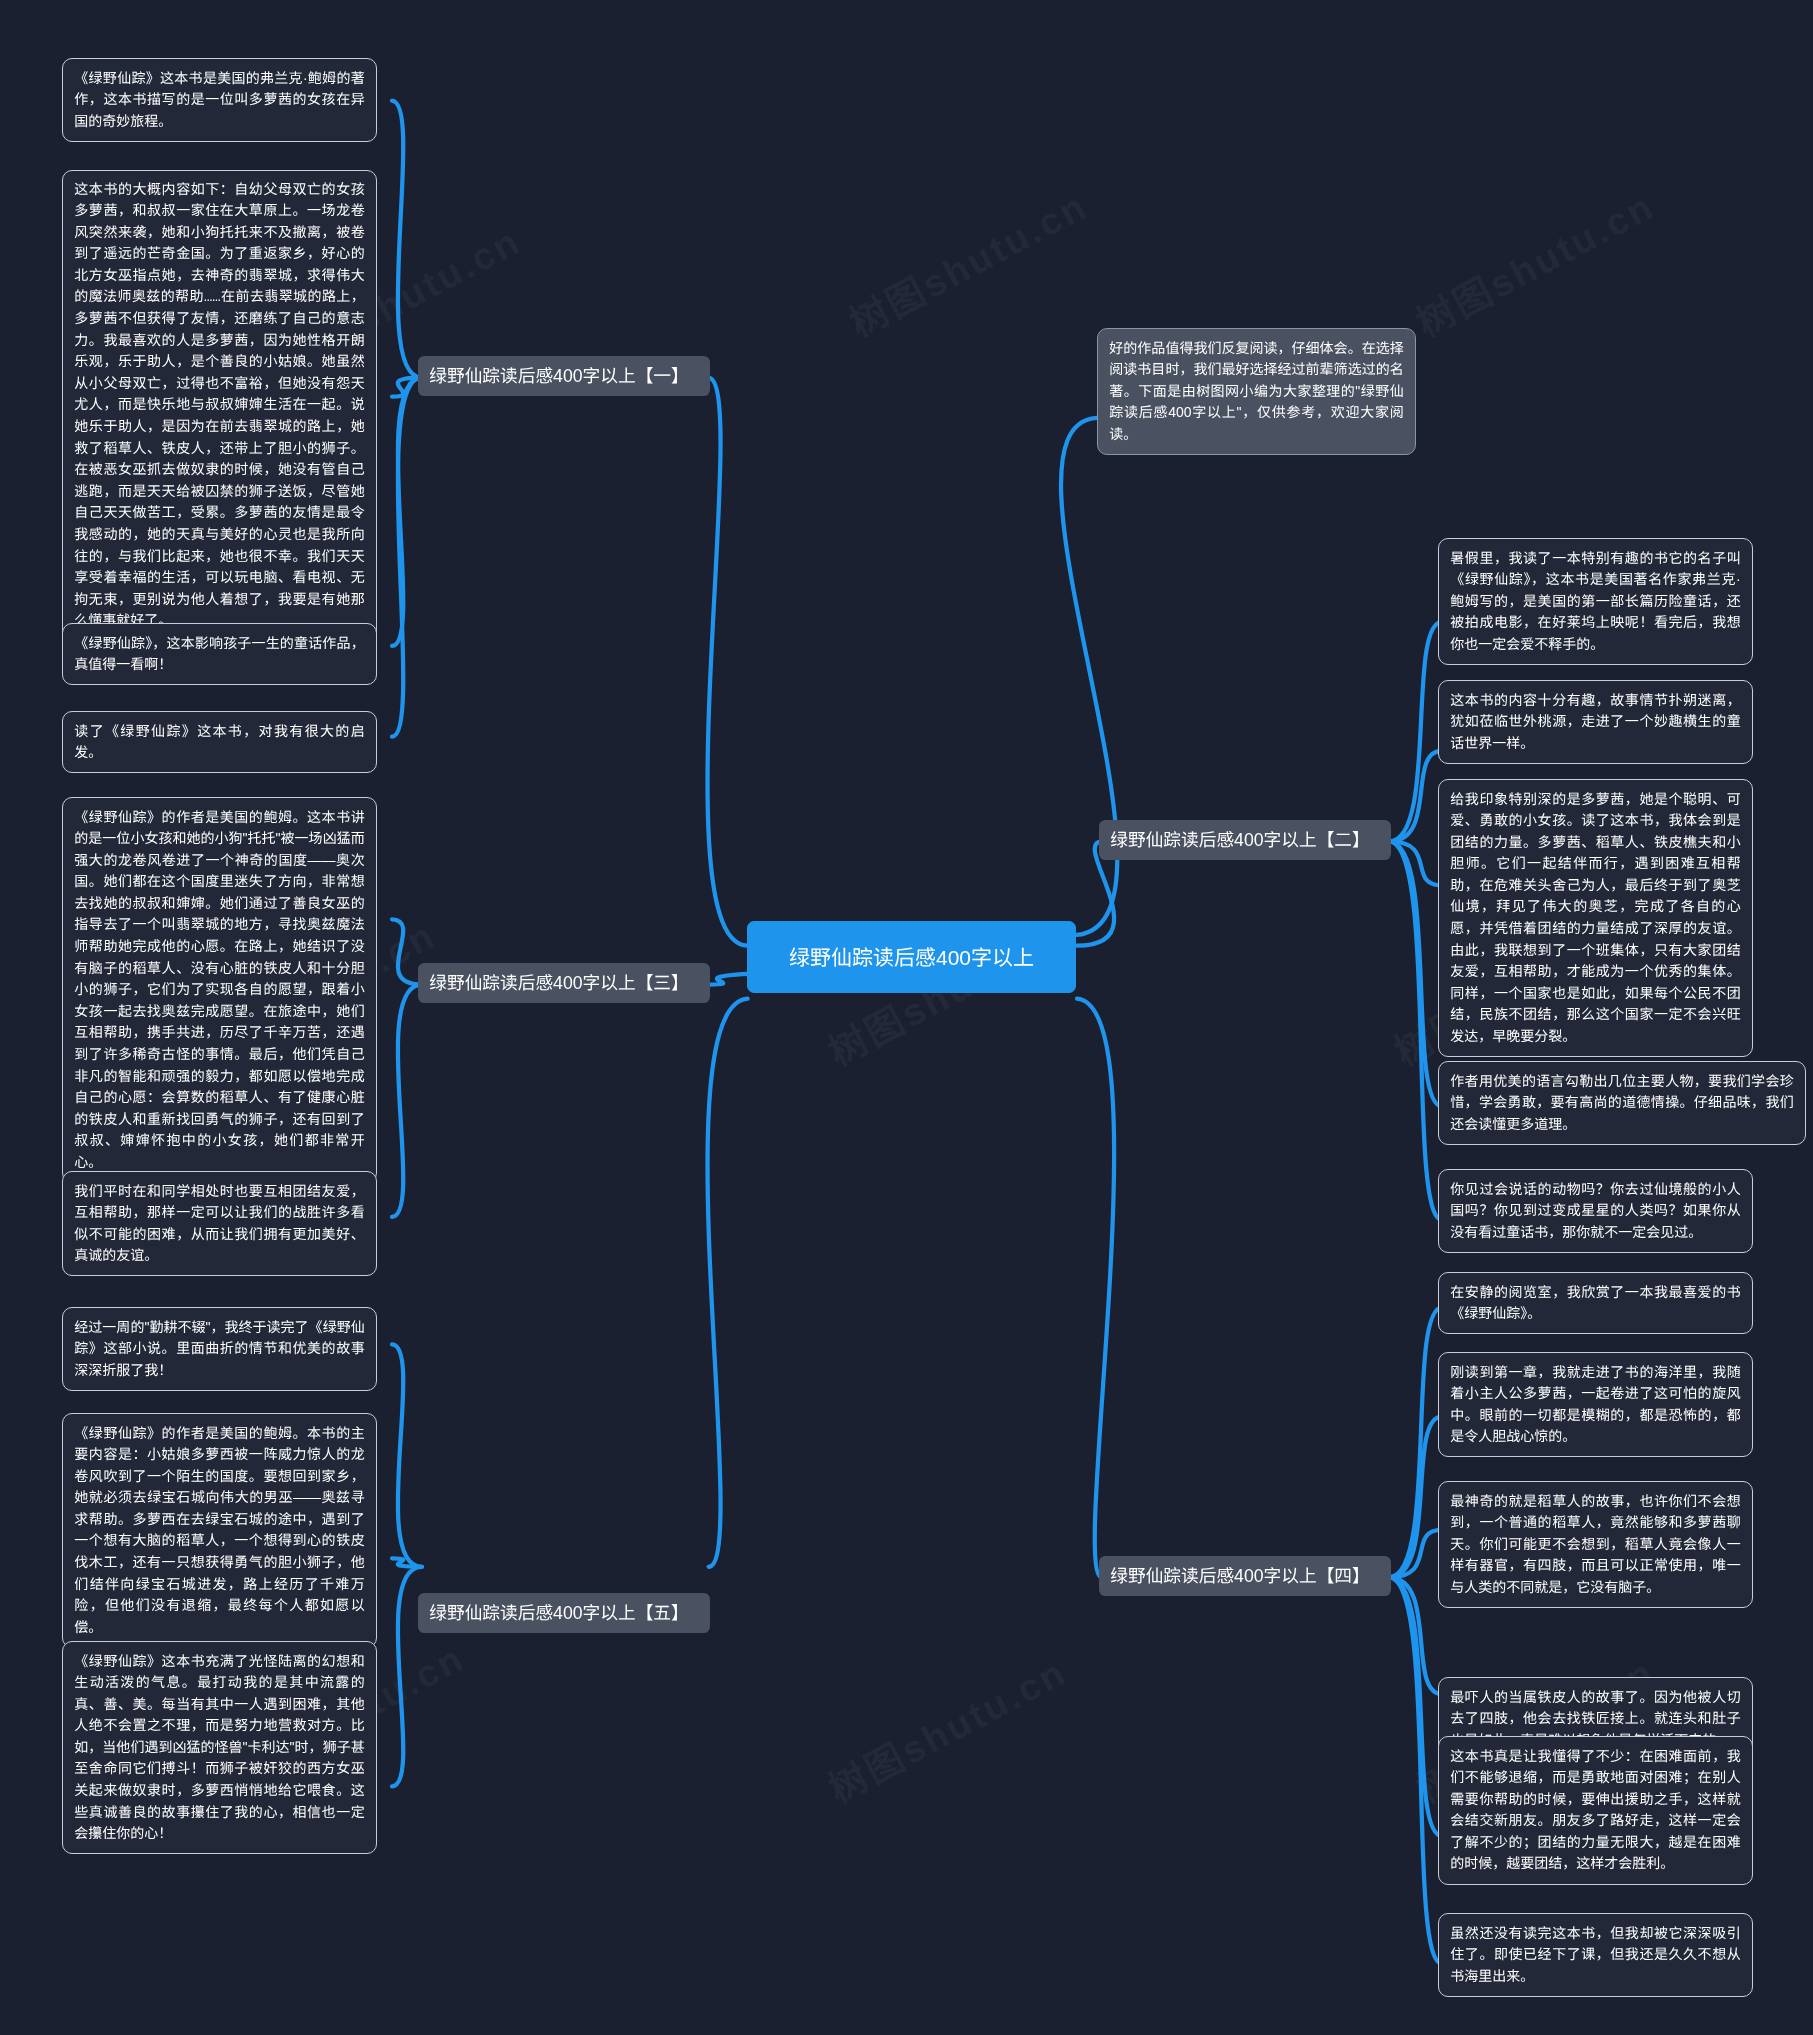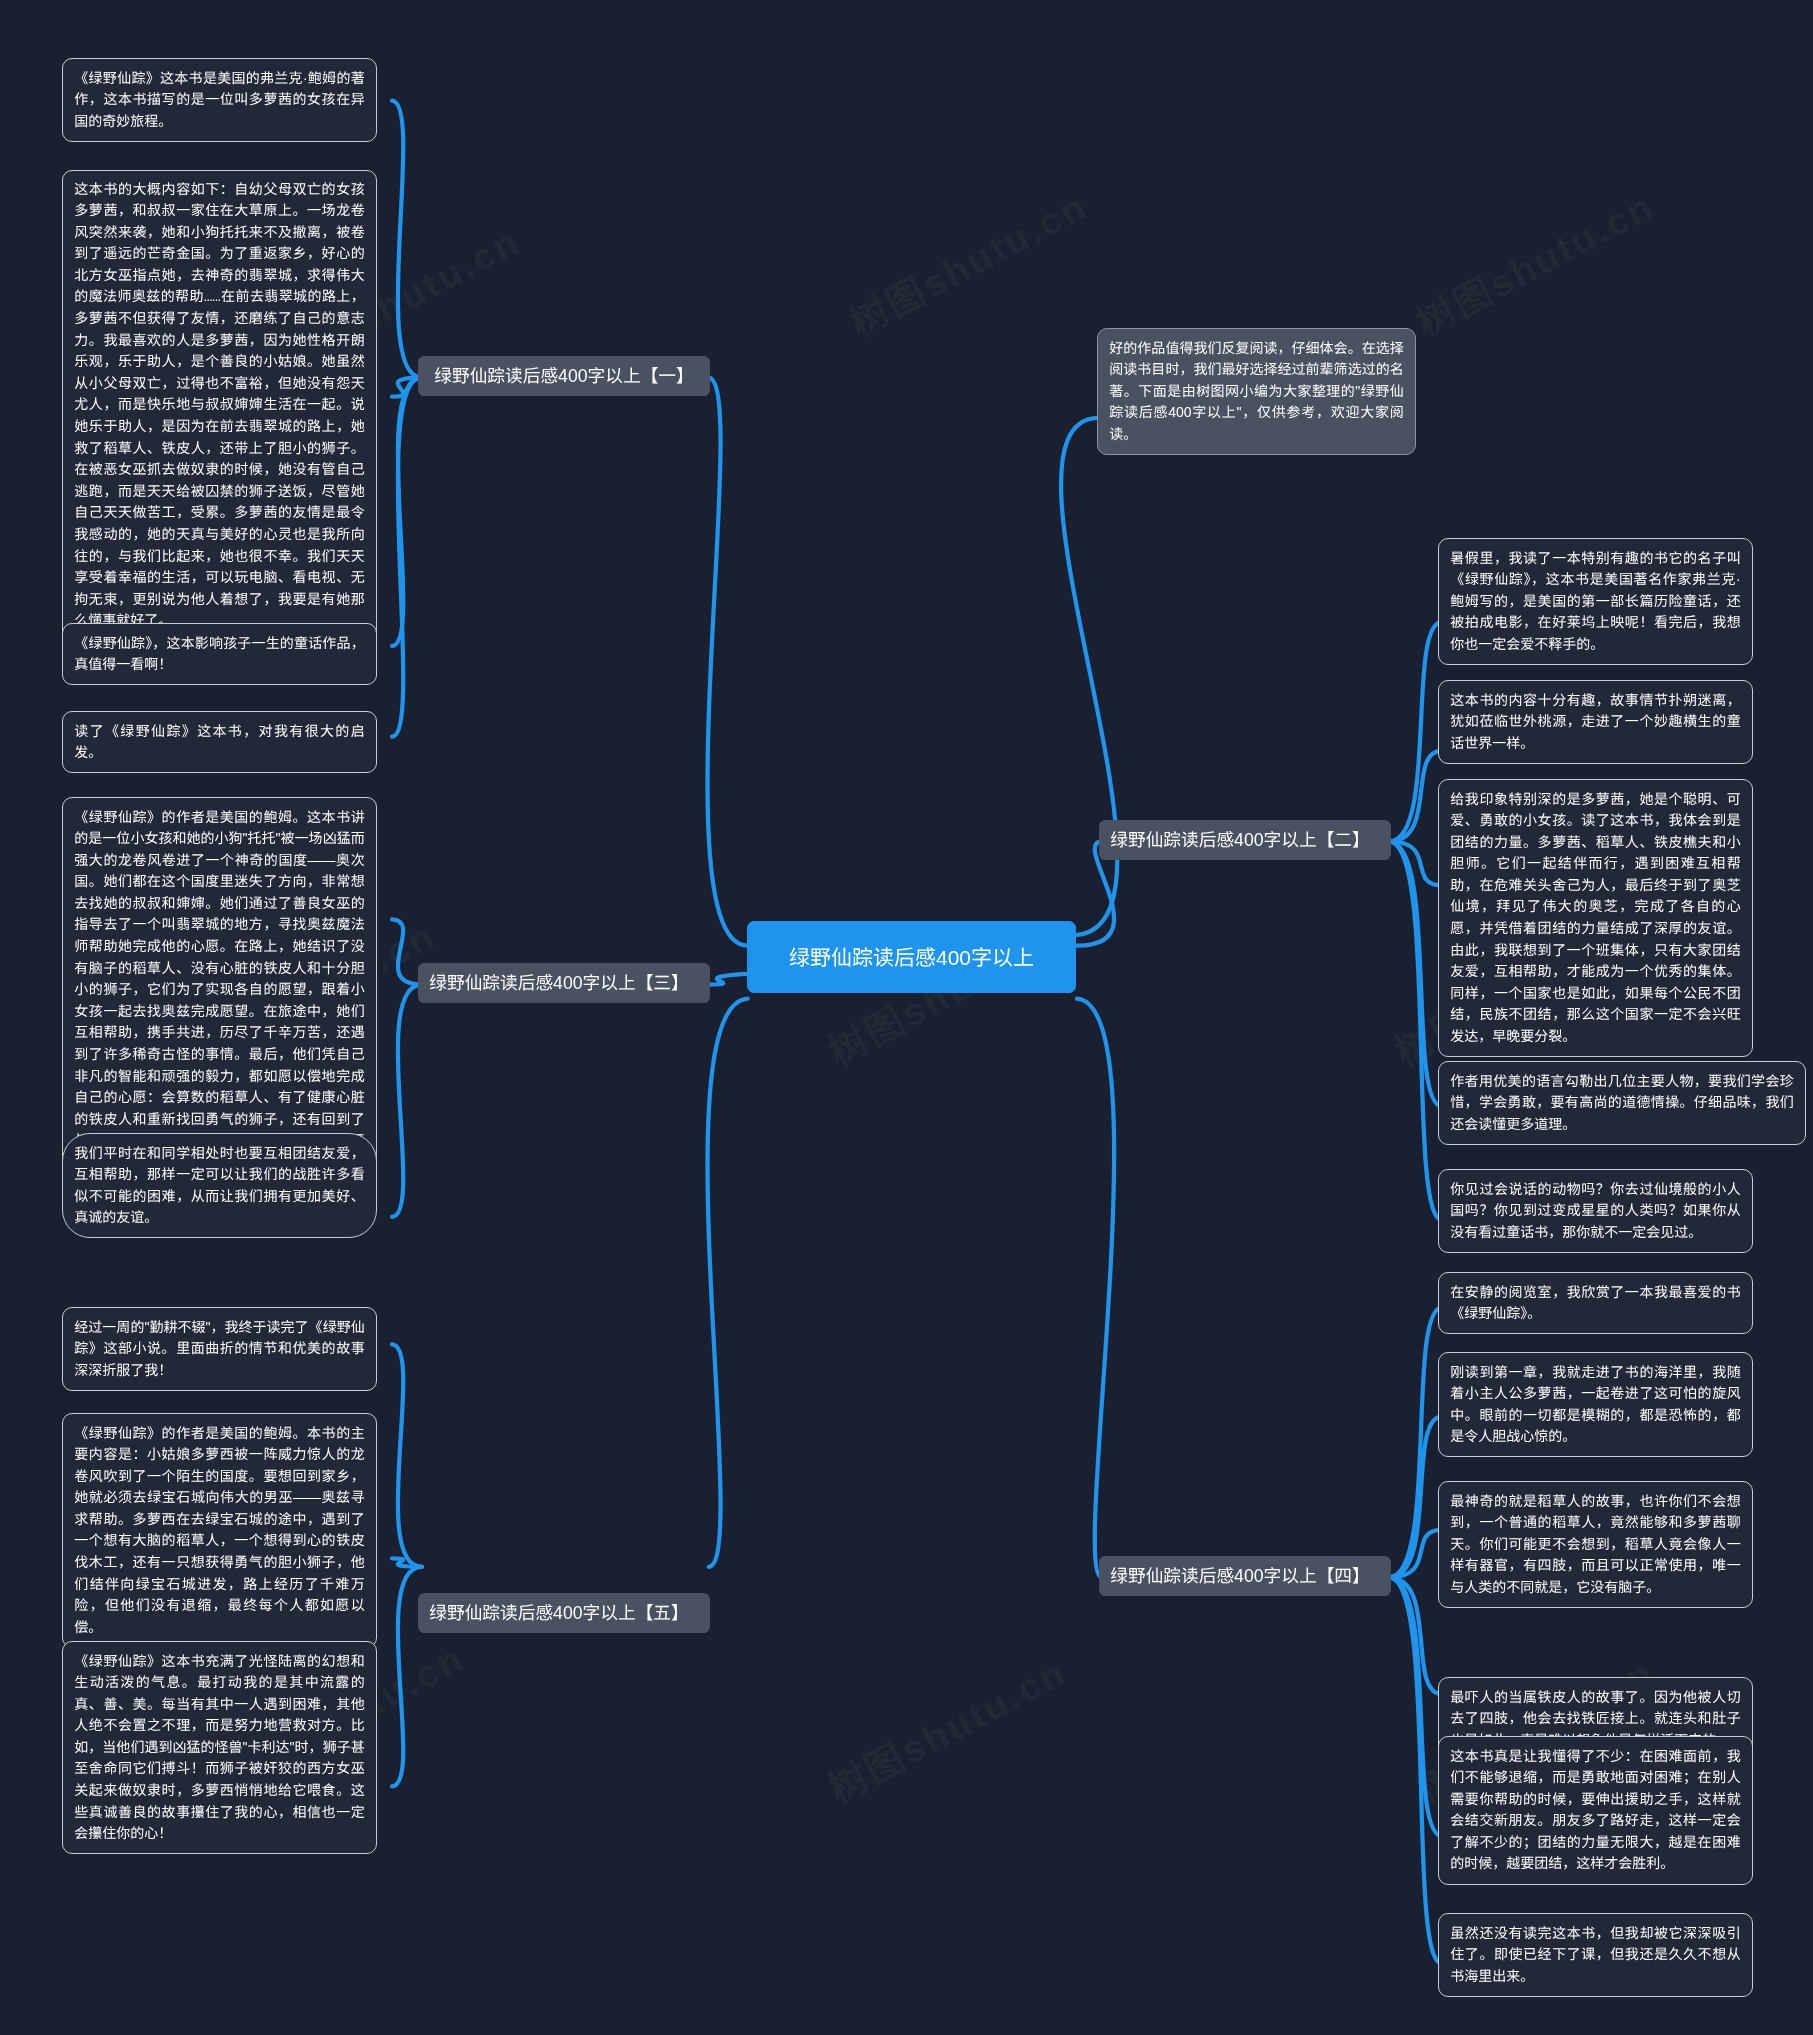--- a/index.html
+++ b/index.html
@@ -141,21 +141,21 @@
       <path d="M1960,2227 C 2030,2227 1985,2390 2035,2392"></path>
       <path d="M1960,2227 C 2030,2227 1985,2590 2035,2592"></path>
       <path d="M1960,2227 C 2030,2227 1985,2770 2035,2772"></path>
     </g>
   </svg>
 
   <div class="node root-node" style="left:747px; top:921px; width:329px; height:72px;">
     <span>绿野仙踪读后感400字以上</span>
   </div>
 
-  <div class="node branch-node" style="left:418px; top:356px; width:292px;justify-content:center;">
+  <div class="node branch-node" style="left:418px; top:356px; width:292px;">
     <span>绿野仙踪读后感400字以上【一】</span>
   </div>
 
   <div class="node branch-node" style="left:1099px; top:820px; width:292px;">
     <span>绿野仙踪读后感400字以上【二】</span>
   </div>
 
   <div class="node branch-node" style="left:418px; top:963px; width:292px;">
     <span>绿野仙踪读后感400字以上【三】</span>
   </div>
@@ -185,21 +185,21 @@
   </div>
 
   <div class="node leaf-node" style="left:62px; top:711px; width:315px;">
     <span>读了《绿野仙踪》这本书，对我有很大的启发。</span>
   </div>
 
   <div class="node leaf-node" style="left:62px; top:797px; width:315px;">
     <span>《绿野仙踪》的作者是美国的鲍姆。这本书讲的是一位小女孩和她的小狗"托托"被一场凶猛而强大的龙卷风卷进了一个神奇的国度——奥次国。她们都在这个国度里迷失了方向，非常想去找她的叔叔和婶婶。她们通过了善良女巫的指导去了一个叫翡翠城的地方，寻找奥兹魔法师帮助她完成他的心愿。在路上，她结识了没有脑子的稻草人、没有心脏的铁皮人和十分胆小的狮子，它们为了实现各自的愿望，跟着小女孩一起去找奥兹完成愿望。在旅途中，她们互相帮助，携手共进，历尽了千辛万苦，还遇到了许多稀奇古怪的事情。最后，他们凭自己非凡的智能和顽强的毅力，都如愿以偿地完成自己的心愿：会算数的稻草人、有了健康心脏的铁皮人和重新找回勇气的狮子，还有回到了叔叔、婶婶怀抱中的小女孩，她们都非常开心。</span>
   </div>
 
-  <div class="node leaf-node" style="left:62px; top:1133px; width:315px;border-radius:28px;">
+  <div class="node leaf-node" style="left:62px; top:1171px; width:315px;">
     <span>我们平时在和同学相处时也要互相团结友爱，互相帮助，那样一定可以让我们的战胜许多看似不可能的困难，从而让我们拥有更加美好、真诚的友谊。</span>
   </div>
 
   <div class="node leaf-node" style="left:62px; top:1307px; width:315px;">
     <span>经过一周的"勤耕不辍"，我终于读完了《绿野仙踪》这部小说。里面曲折的情节和优美的故事深深折服了我！</span>
   </div>
 
   <div class="node leaf-node" style="left:62px; top:1413px; width:315px;">
     <span>《绿野仙踪》的作者是美国的鲍姆。本书的主要内容是：小姑娘多萝西被一阵威力惊人的龙卷风吹到了一个陌生的国度。要想回到家乡，她就必须去绿宝石城向伟大的男巫——奥兹寻求帮助。多萝西在去绿宝石城的途中，遇到了一个想有大脑的稻草人，一个想得到心的铁皮伐木工，还有一只想获得勇气的胆小狮子，他们结伴向绿宝石城进发，路上经历了千难万险，但他们没有退缩，最终每个人都如愿以偿。</span>
   </div>

